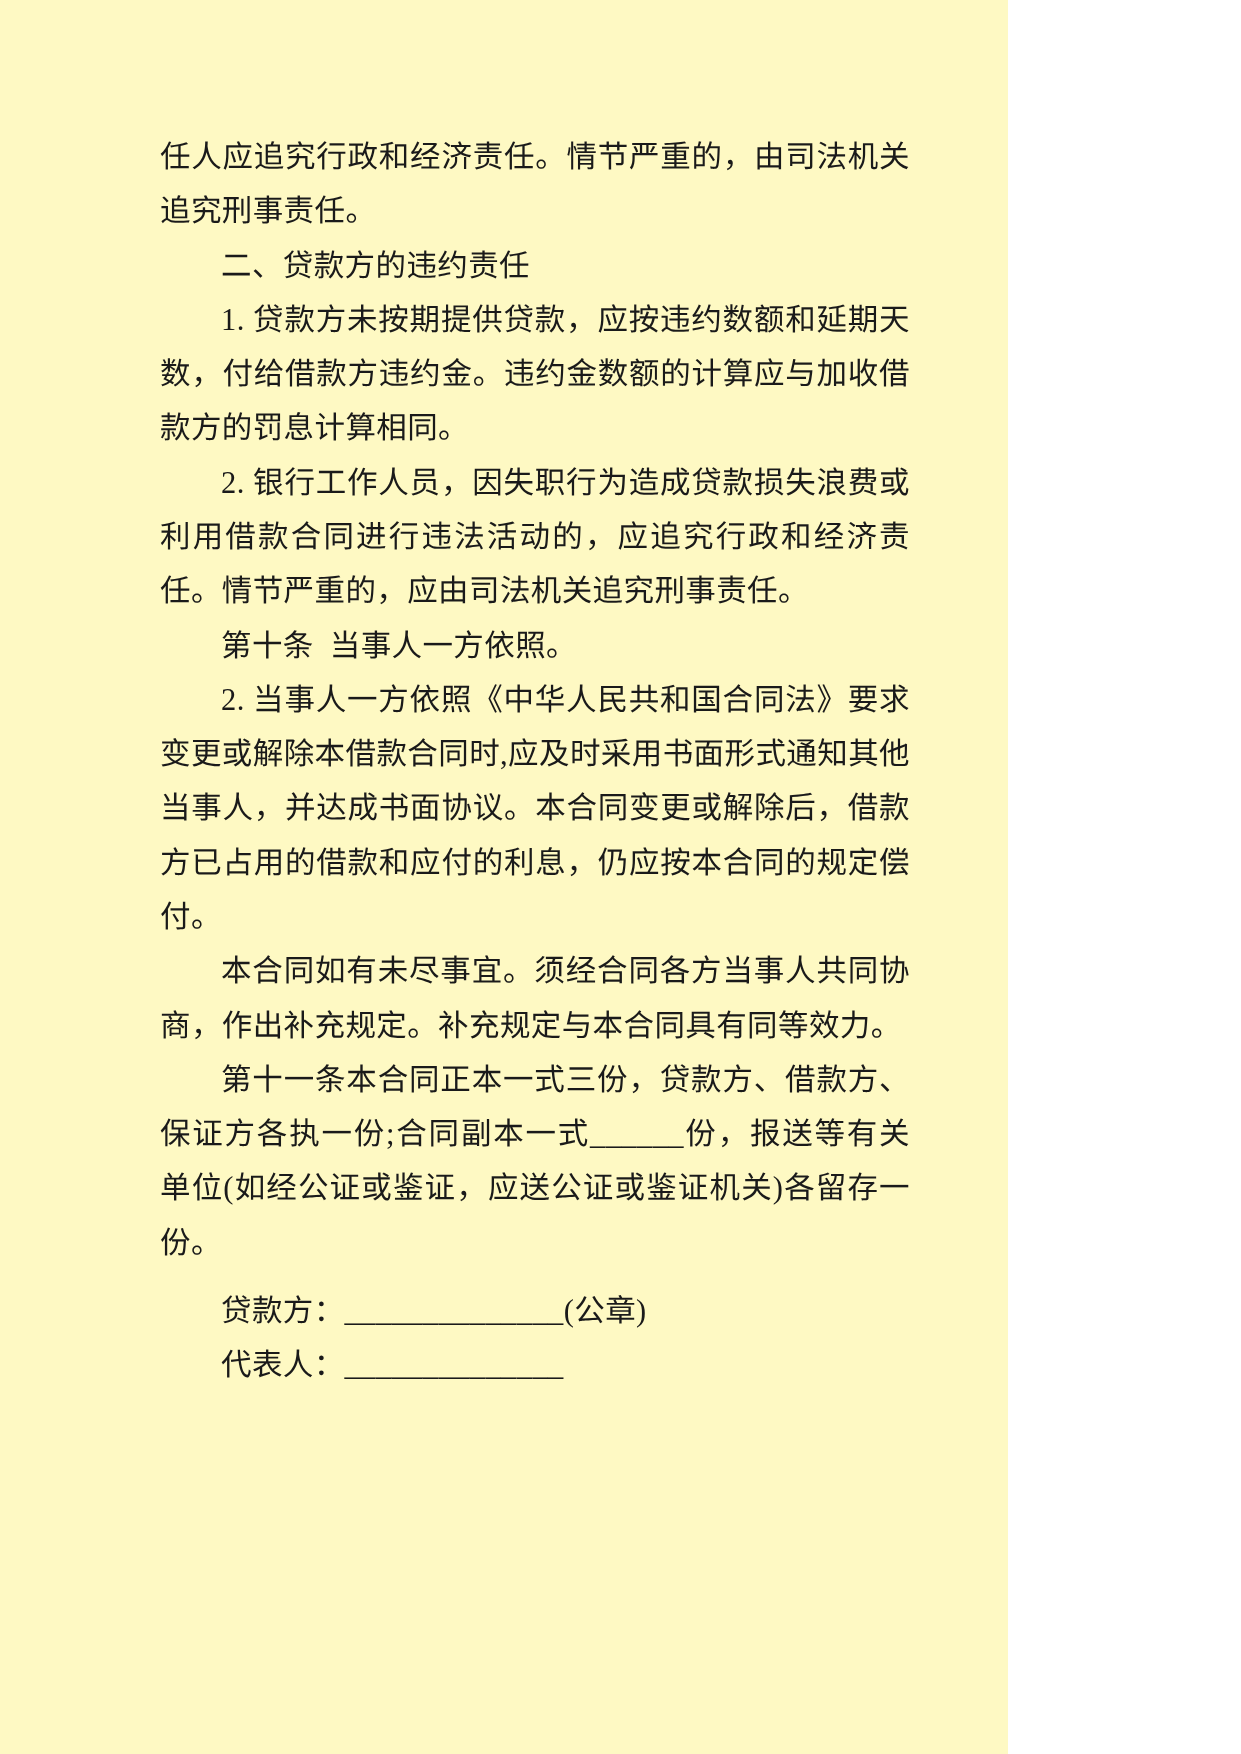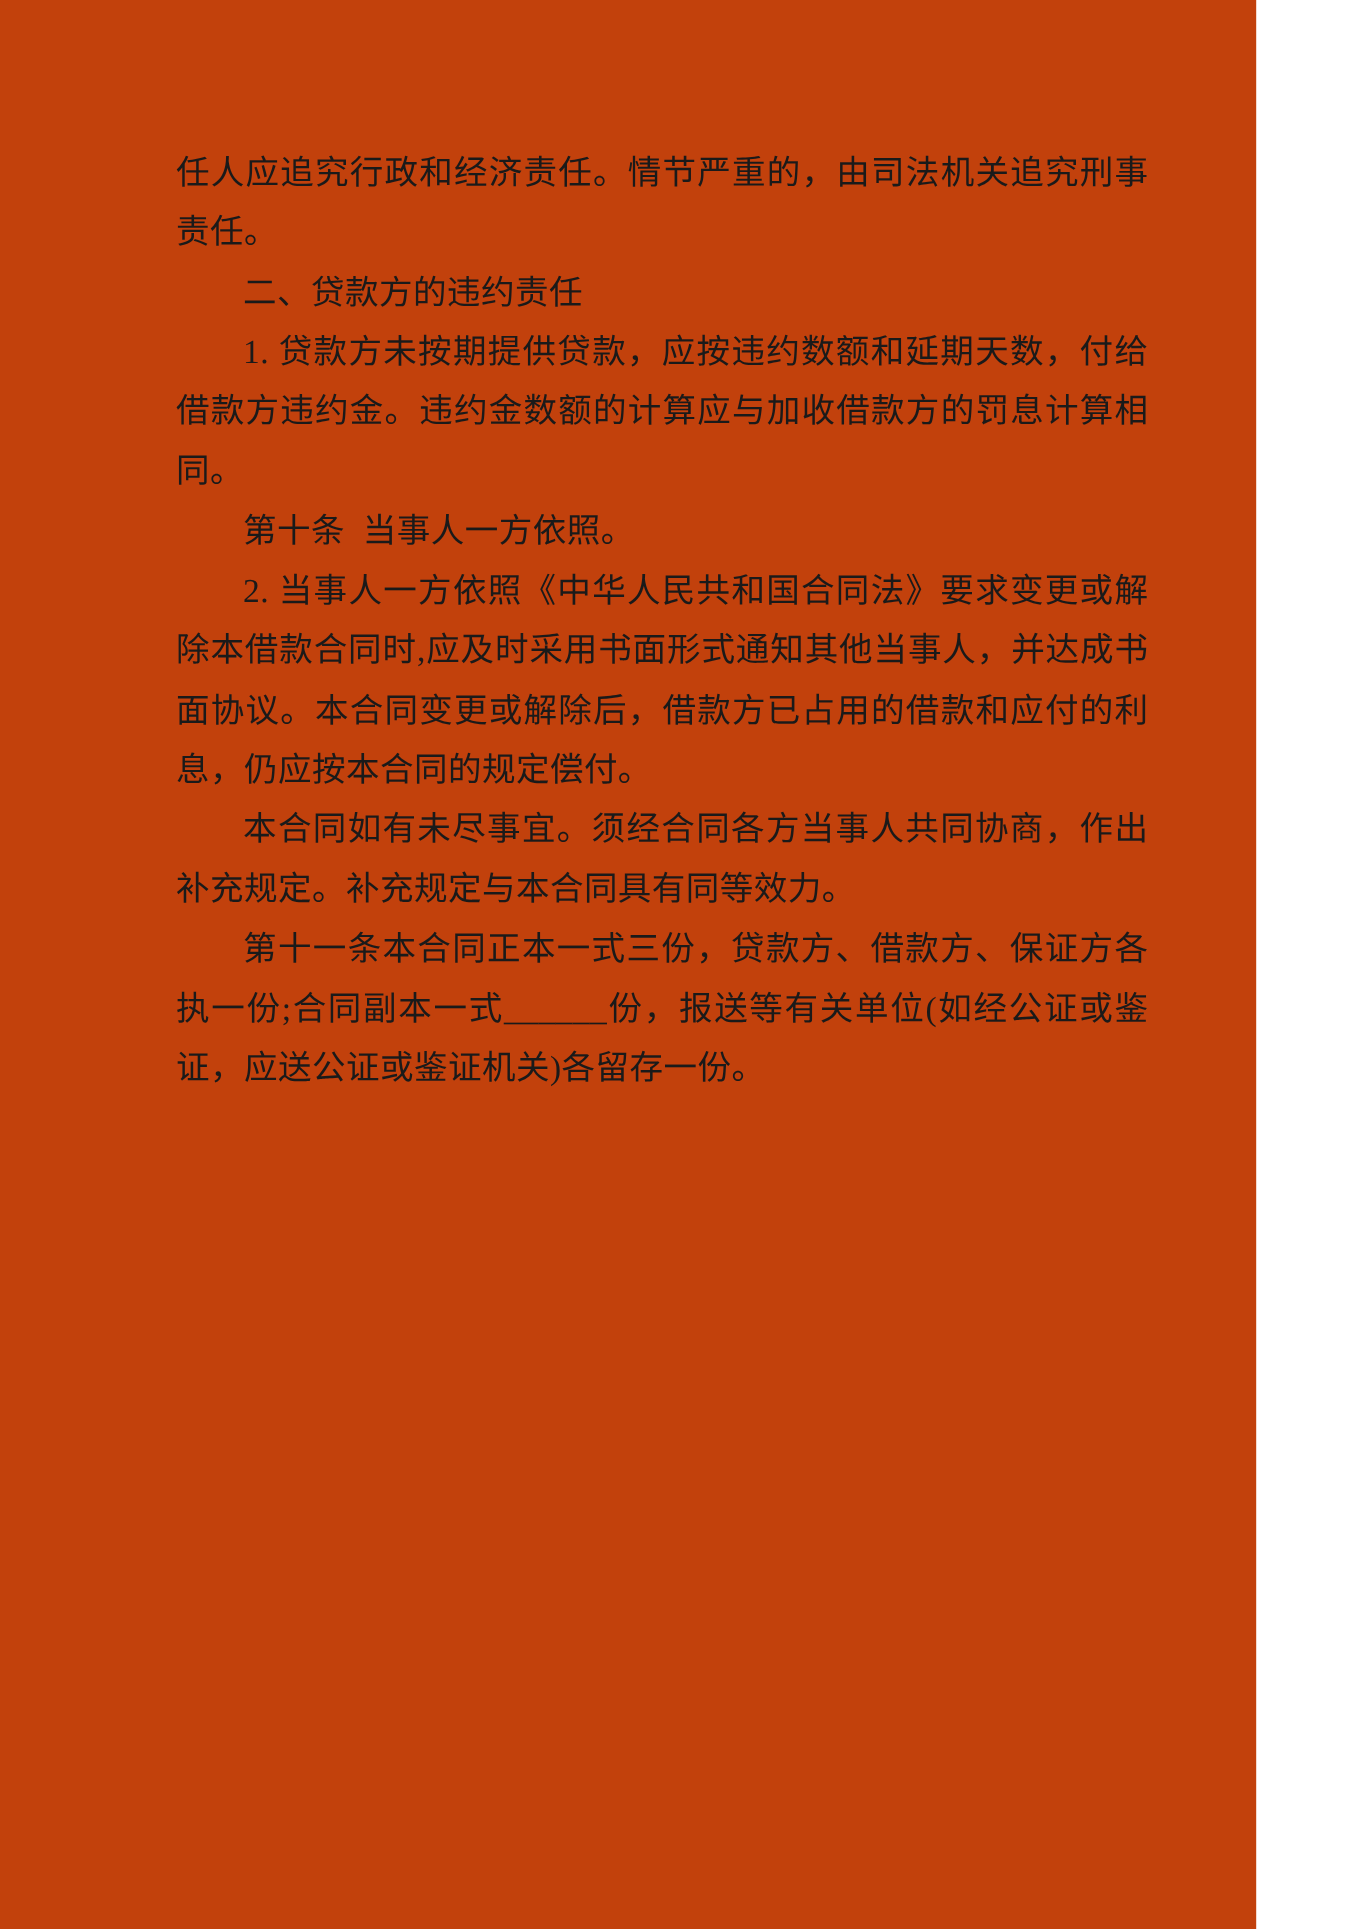--- a/index.html
+++ b/index.html
@@ -9,25 +9,25 @@
   }
   body {
     width: 1241px;
     height: 1754px;
     font-family: "Liberation Serif", "DejaVu Serif", serif;
     color: #1a1a1a;
     overflow: hidden;
   }
   .page {
     position: relative;
-    width: 1142px;
+    width: 1008px;
     height: 1754px;
     box-sizing: border-box;
     padding: 130px 98px 80px 160px;
-    background: #c2410c;
+    background: #fef9c3;
   }
   .doc-body {
     font-size: 30.5px;
     line-height: 1.78;
     letter-spacing: 0.4px;
     text-align: justify;
     text-justify: inter-ideograph;
   }
   .para {
     margin: 0;
@@ -51,25 +51,30 @@
 
 <div class="page">
   <div class="doc-body">
 
     <p class="para">任人应追究行政和经济责任。情节严重的，由司法机关追究刑事责任。</p>
 
     <p class="para indent">二、贷款方的违约责任</p>
 
     <p class="para indent">1. 贷款方未按期提供贷款，应按违约数额和延期天数，付给借款方违约金。违约金数额的计算应与加收借款方的罚息计算相同。</p>
 
+    <p class="para indent">2. 银行工作人员，因失职行为造成贷款损失浪费或利用借款合同进行违法活动的，应追究行政和经济责任。情节严重的，应由司法机关追究刑事责任。</p>
 
     <p class="para indent">第十条  当事人一方依照。</p>
 
 
     <p class="para indent">2. 当事人一方依照《中华人民共和国合同法》要求变更或解除本借款合同时,应及时采用书面形式通知其他当事人，并达成书面协议。本合同变更或解除后，借款方已占用的借款和应付的利息，仍应按本合同的规定偿付。</p>
 
     <p class="para indent">本合同如有未尽事宜。须经合同各方当事人共同协商，作出补充规定。补充规定与本合同具有同等效力。</p>
 
     <p class="para indent">第十一条本合同正本一式三份，贷款方、借款方、保证方各执一份;合同副本一式______份，报送等有关单位(如经公证或鉴证，应送公证或鉴证机关)各留存一份。</p>
 
+    <div class="sig-block">
+      <p class="sig-line">贷款方：______________(公章)</p>
+      <p class="sig-line">代表人：______________</p>
+    </div>
 
   </div>
 </div>
 
 </body></html>

